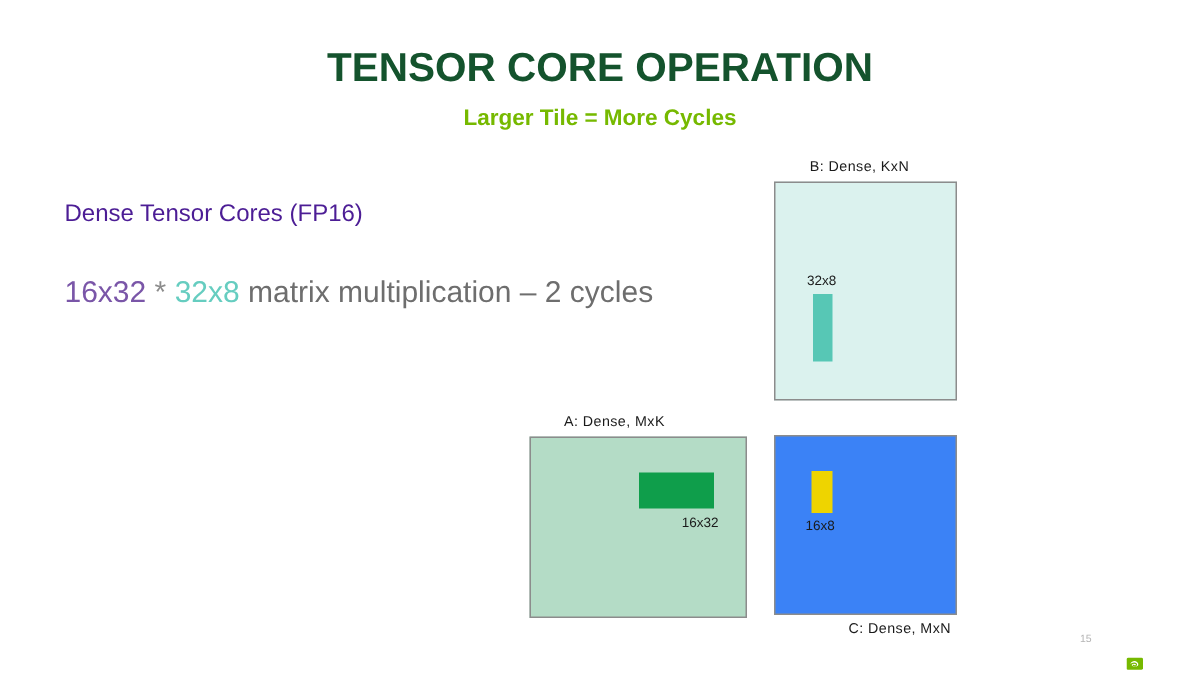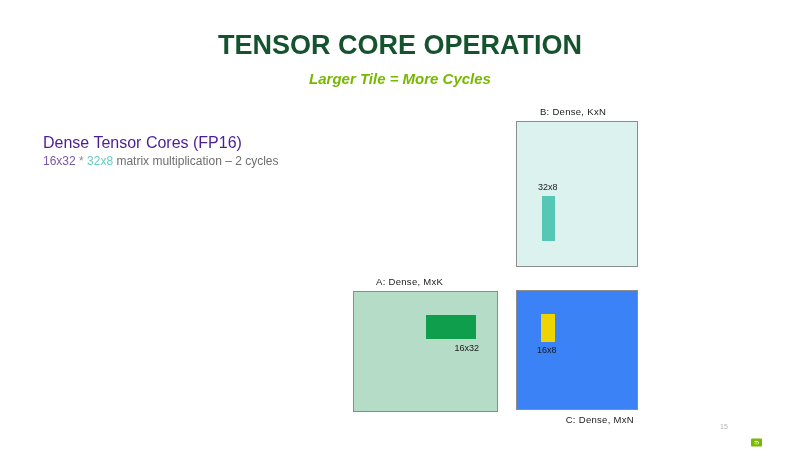--- a/index.html
+++ b/index.html
@@ -21,32 +21,31 @@
     color: #14532d;
     letter-spacing: 0px;
   }
   .subtitle {
     position: absolute;
     top: 70px; left: 0; width: 800px;
     text-align: center;
     font-size: 15px;
     font-weight: 600;
     color: #76b900;
-    font-style: italic;
   }
   .body-line-1 {
     position: absolute;
     left: 43px; top: 134px;
     font-size: 16px;
     color: #4c1d95;
   }
   .body-line-2 {
     position: absolute;
-    left: 43px; top: 154px;
-    font-size: 12px;
+    left: 43px; top: 184px;
+    font-size: 20px;
     color: #6e6e6e;
     text-align: right;
   }
   .matmul-lhs { color: #7a56a8; }
   .matmul-op  { color: #8c8c8c; }
   .matmul-rhs { color: #66cdc0; }
   .matrix-box {
     position: absolute;
     border: 1.5px solid #8c8c8c;
   }

